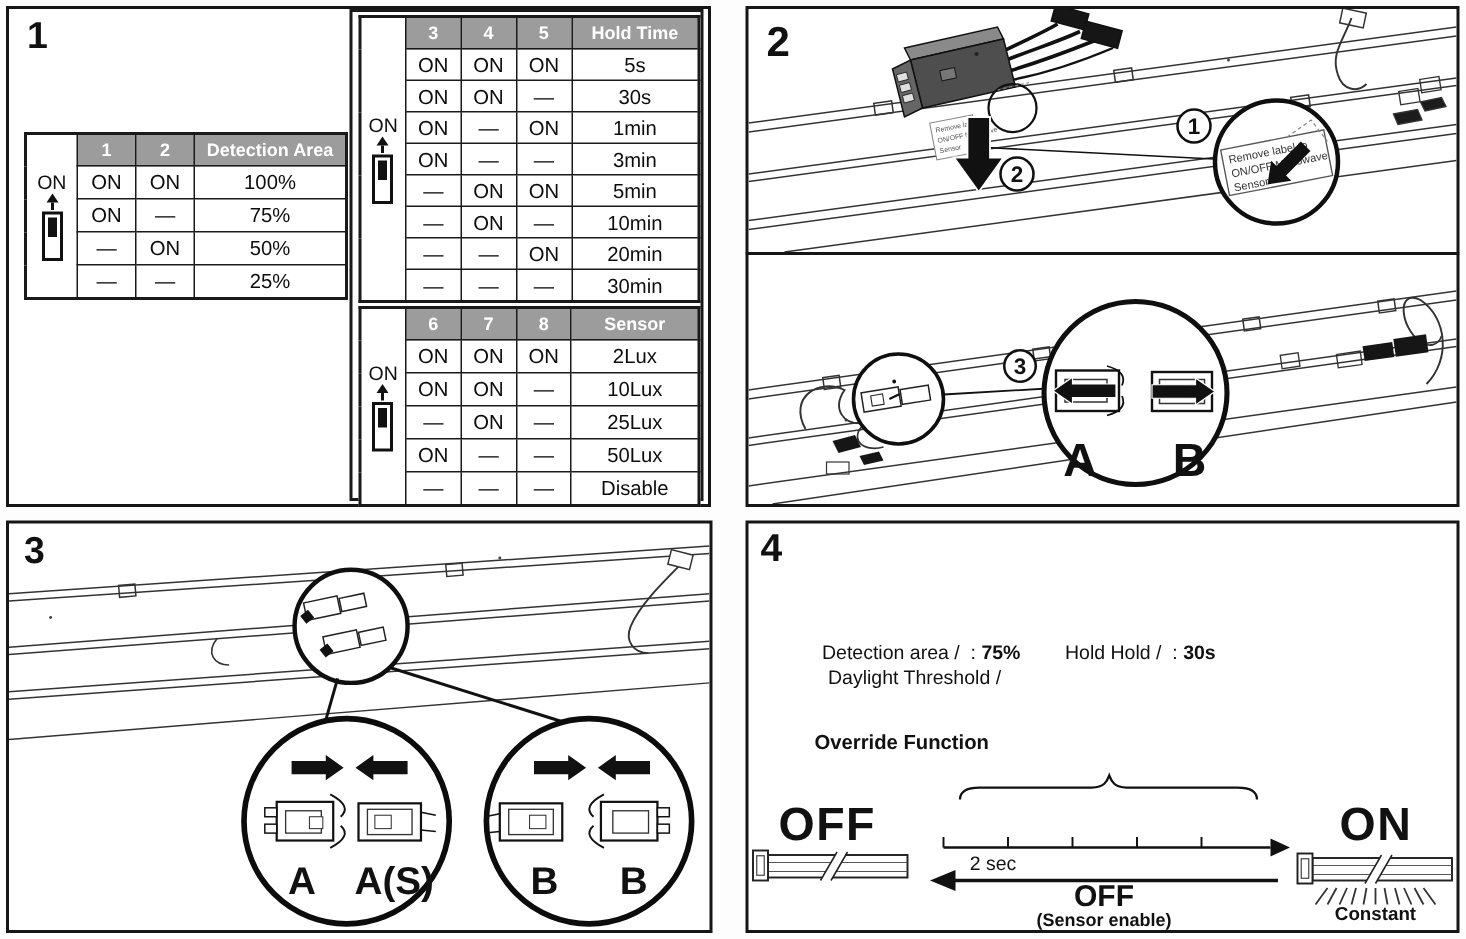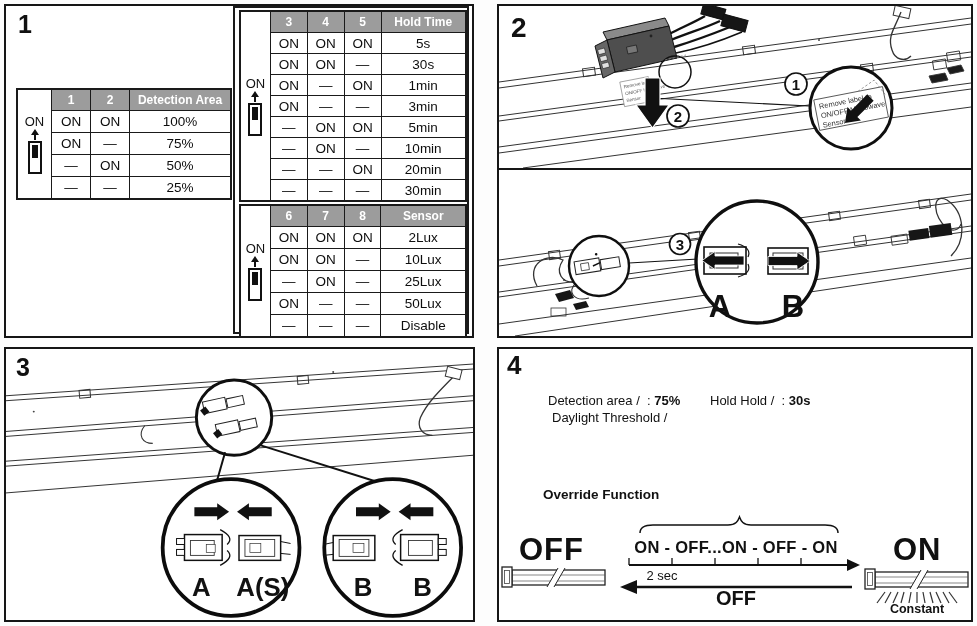--- a/index.html
+++ b/index.html
@@ -33,21 +33,21 @@
   .garr{display:flex;flex-direction:column;align-items:center;margin-top:1px;}
   .tri{display:block;width:0;height:0;border-left:4px solid transparent;border-right:4px solid transparent;border-bottom:6px solid #111;}
   .stem{display:block;width:2px;height:5px;background:#111;}
   .gsw{box-sizing:border-box;width:14px;height:33px;border:2px solid #111;margin-top:1px;display:flex;justify-content:center;align-items:flex-start;padding-top:2px;}
   .knob{display:block;width:6px;height:13px;background:#111;}
   .art{position:absolute;left:0;top:0;width:100%;height:100%;}
   .art text{font-family:"Liberation Sans",sans-serif;}
   
   .t{position:absolute;white-space:nowrap;}
   .p4title{left:42px;top:5px;font-size:13px;font-weight:700;line-height:16px;}
-  .p4row{font-size:13px;}
+  .p4row{font-size:13px;margin-top:34px;}
   .lblpre{white-space:pre;}
   .bold{font-weight:700;}
   .ovr{left:44px;top:138px;font-size:13.5px;font-weight:700;}
   .cyc{left:128px;top:151px;width:218px;text-align:center;font-size:14px;font-weight:700;}
   .seq{left:118px;top:189px;width:238px;text-align:center;font-size:16.5px;font-weight:700;letter-spacing:.3px;}
   .twosec{left:132px;top:219px;width:62px;text-align:center;font-size:13px;font-weight:400;}
   .offbig{left:20px;top:183px;font-size:31px;font-weight:700;letter-spacing:1px;}
   .onbig{left:394px;top:183px;font-size:31px;font-weight:700;letter-spacing:1px;}
   .offret{left:128px;top:238px;width:218px;text-align:center;font-size:20px;font-weight:700;}
   .sensen{left:128px;top:257px;width:218px;text-align:center;font-size:12px;font-weight:700;}
@@ -510,21 +510,21 @@
       <span class="bold">75%</span>
     </div>
     <div class="t p4row" style="left:211px;top:44px;">
       <span class="lblpre">Hold Hold /  :</span>
       <span class="bold">30s</span>
     </div>
     <div class="t p4row" style="left:53px;top:61px;">
       <span>Daylight Threshold /</span>
     </div>
     <div class="t ovr">Override Function</div>
-    <div class="t seq">ON - OFF...ON - OFF - ON</div>
     <div class="t twosec">2 sec</div>
     <div class="t offbig">OFF</div>
     <div class="t onbig">ON</div>
     <div class="t offret">OFF</div>
+    <div class="t sensen">(Sensor enable)</div>
     <div class="t constant">Constant</div>
   </section>
 
 </div>
 
 </body></html>

